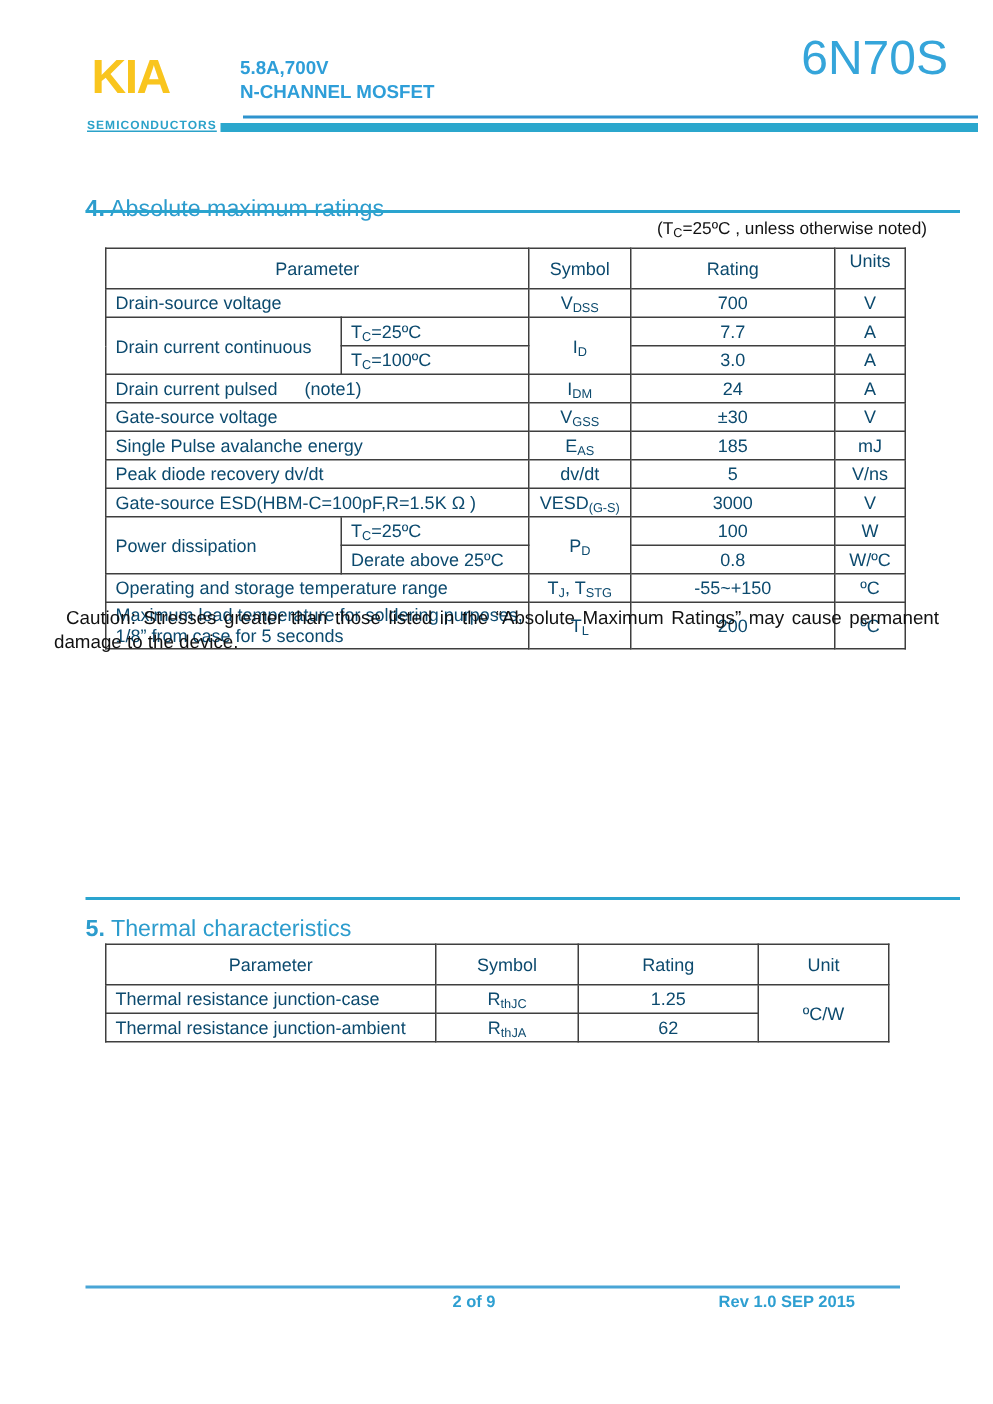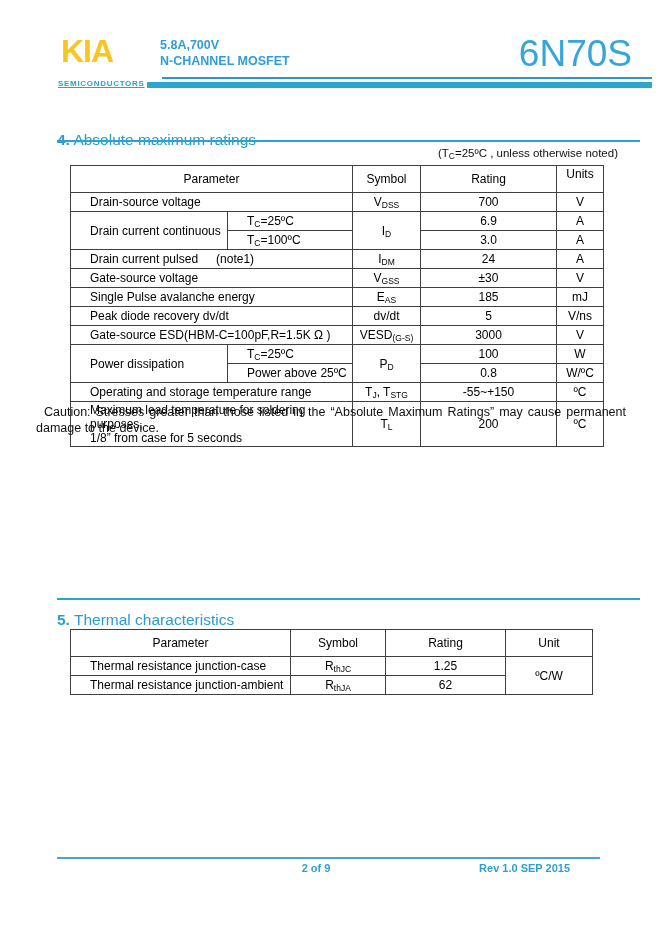--- a/index.html
+++ b/index.html
@@ -7,37 +7,37 @@
     width:662px;height:936px;background:#ffffff;position:relative;
     font-family:"Liberation Sans", sans-serif;color:#1a1a1a;overflow:hidden;
   }
   
   .logo{position:absolute;left:61px;top:30px;font-size:32px;font-weight:bold;
         color:#F9C51E;letter-spacing:-1px;line-height:42px;}
   .logo-sub{position:absolute;left:58px;top:79px;font-size:8px;font-weight:bold;
         color:#2BA2C9;letter-spacing:0.7px;text-decoration:underline;}
   .subtitle{position:absolute;left:160px;top:37px;font-size:12.5px;font-weight:bold;
         color:#2E9ED8;line-height:16px;}
-  .partnum{position:absolute;right:30px;top:38px;font-size:37px;color:#35A5DA;line-height:32px;}
+  .partnum{position:absolute;right:30px;top:22px;font-size:32px;color:#35A5DA;line-height:32px;}
   .rule-thin{position:absolute;left:162px;top:77px;width:490px;height:2px;background:#2E93CE;}
   .rule-thick{position:absolute;left:147px;top:82px;width:505px;height:6px;background:#2BA7CD;}
   
   .sec-title{position:absolute;left:57px;font-size:15.5px;color:#2C9CCD;}
   .sec-title .num{font-weight:bold;}
   .sec-underline{position:absolute;left:57px;width:583px;height:2px;background:#2AA4CF;}
   #sec4-title{top:119px;margin-top:12px;}   #sec4-underline{top:140px;}
   #sec5-title{top:611px;}   #sec5-underline{top:598px;}
   .cond-note{position:absolute;right:44px;top:147px;font-size:11.5px;color:#111;}
   
   table{border-collapse:collapse;table-layout:fixed;position:absolute;
-        font-size:12px;color:#000000;background:#fff;border-radius:25px;}
+        font-size:12px;color:#0c4a6e;background:#fff;border-radius:25px;}
   th,td{border:1px solid #3f3f3f;text-align:center;vertical-align:middle;
         padding:1px 2px;height:16px;line-height:14px;font-weight:normal;}
   th{height:24px;}
-  td.pl,th.pl{text-align:left;padding-left:19px;}
+  td.pl,th.pl{text-align:left;padding-left:6px;}
   th.vtop{vertical-align:top;}
   .wrap{white-space:pre-line;margin-top:45px;}
   sub{font-size:8.5px;vertical-align:-2px;line-height:0;}
   #abs-max-table{left:70px;top:165px;width:533px;}
   #thermal-table{left:70px;top:629px;width:522px;}
   
   .caution{position:absolute;left:36px;top:404px;width:590px;font-size:12.5px;
         line-height:16px;text-align:justify;text-indent:8px;color:#111;}
   
   .footer-rule{position:absolute;left:57px;top:857px;width:543px;height:2px;background:#49A5D6;}
@@ -88,21 +88,21 @@
       <tr>
         <td class="pl" colspan="2">Drain-source voltage</td>
         <td><span>V</span><sub>DSS</sub></td>
         <td>700</td>
         <td>V</td>
       </tr>
       <tr>
         <td class="pl" rowspan="2">Drain current continuous</td>
         <td class="pl"><span>T</span><sub>C</sub><span>=25ºC</span></td>
         <td rowspan="2"><span>I</span><sub>D</sub></td>
-        <td>6.9</td>
+        <td>7.7</td>
         <td>A</td>
       </tr>
       <tr>
         <td class="pl"><span>T</span><sub>C</sub><span>=100ºC</span></td>
         <td>3.0</td>
         <td>A</td>
       </tr>
       <tr>
         <td class="pl" colspan="2">Drain current pulsed   (note1)</td>
         <td><span>I</span><sub>DM</sub></td>
@@ -134,21 +134,21 @@
         <td>V</td>
       </tr>
       <tr>
         <td class="pl" rowspan="2">Power dissipation</td>
         <td class="pl"><span>T</span><sub>C</sub><span>=25ºC</span></td>
         <td rowspan="2"><span>P</span><sub>D</sub></td>
         <td>100</td>
         <td>W</td>
       </tr>
       <tr>
-        <td class="pl">Power above 25ºC</td>
+        <td class="pl">Derate above 25ºC</td>
         <td>0.8</td>
         <td>W/ºC</td>
       </tr>
       <tr>
         <td class="pl" colspan="2">Operating and storage temperature range</td>
         <td><span>T</span><sub>J</sub><span>, T</span><sub>STG</sub></td>
         <td>-55~+150</td>
         <td>ºC</td>
       </tr>
       <tr>

